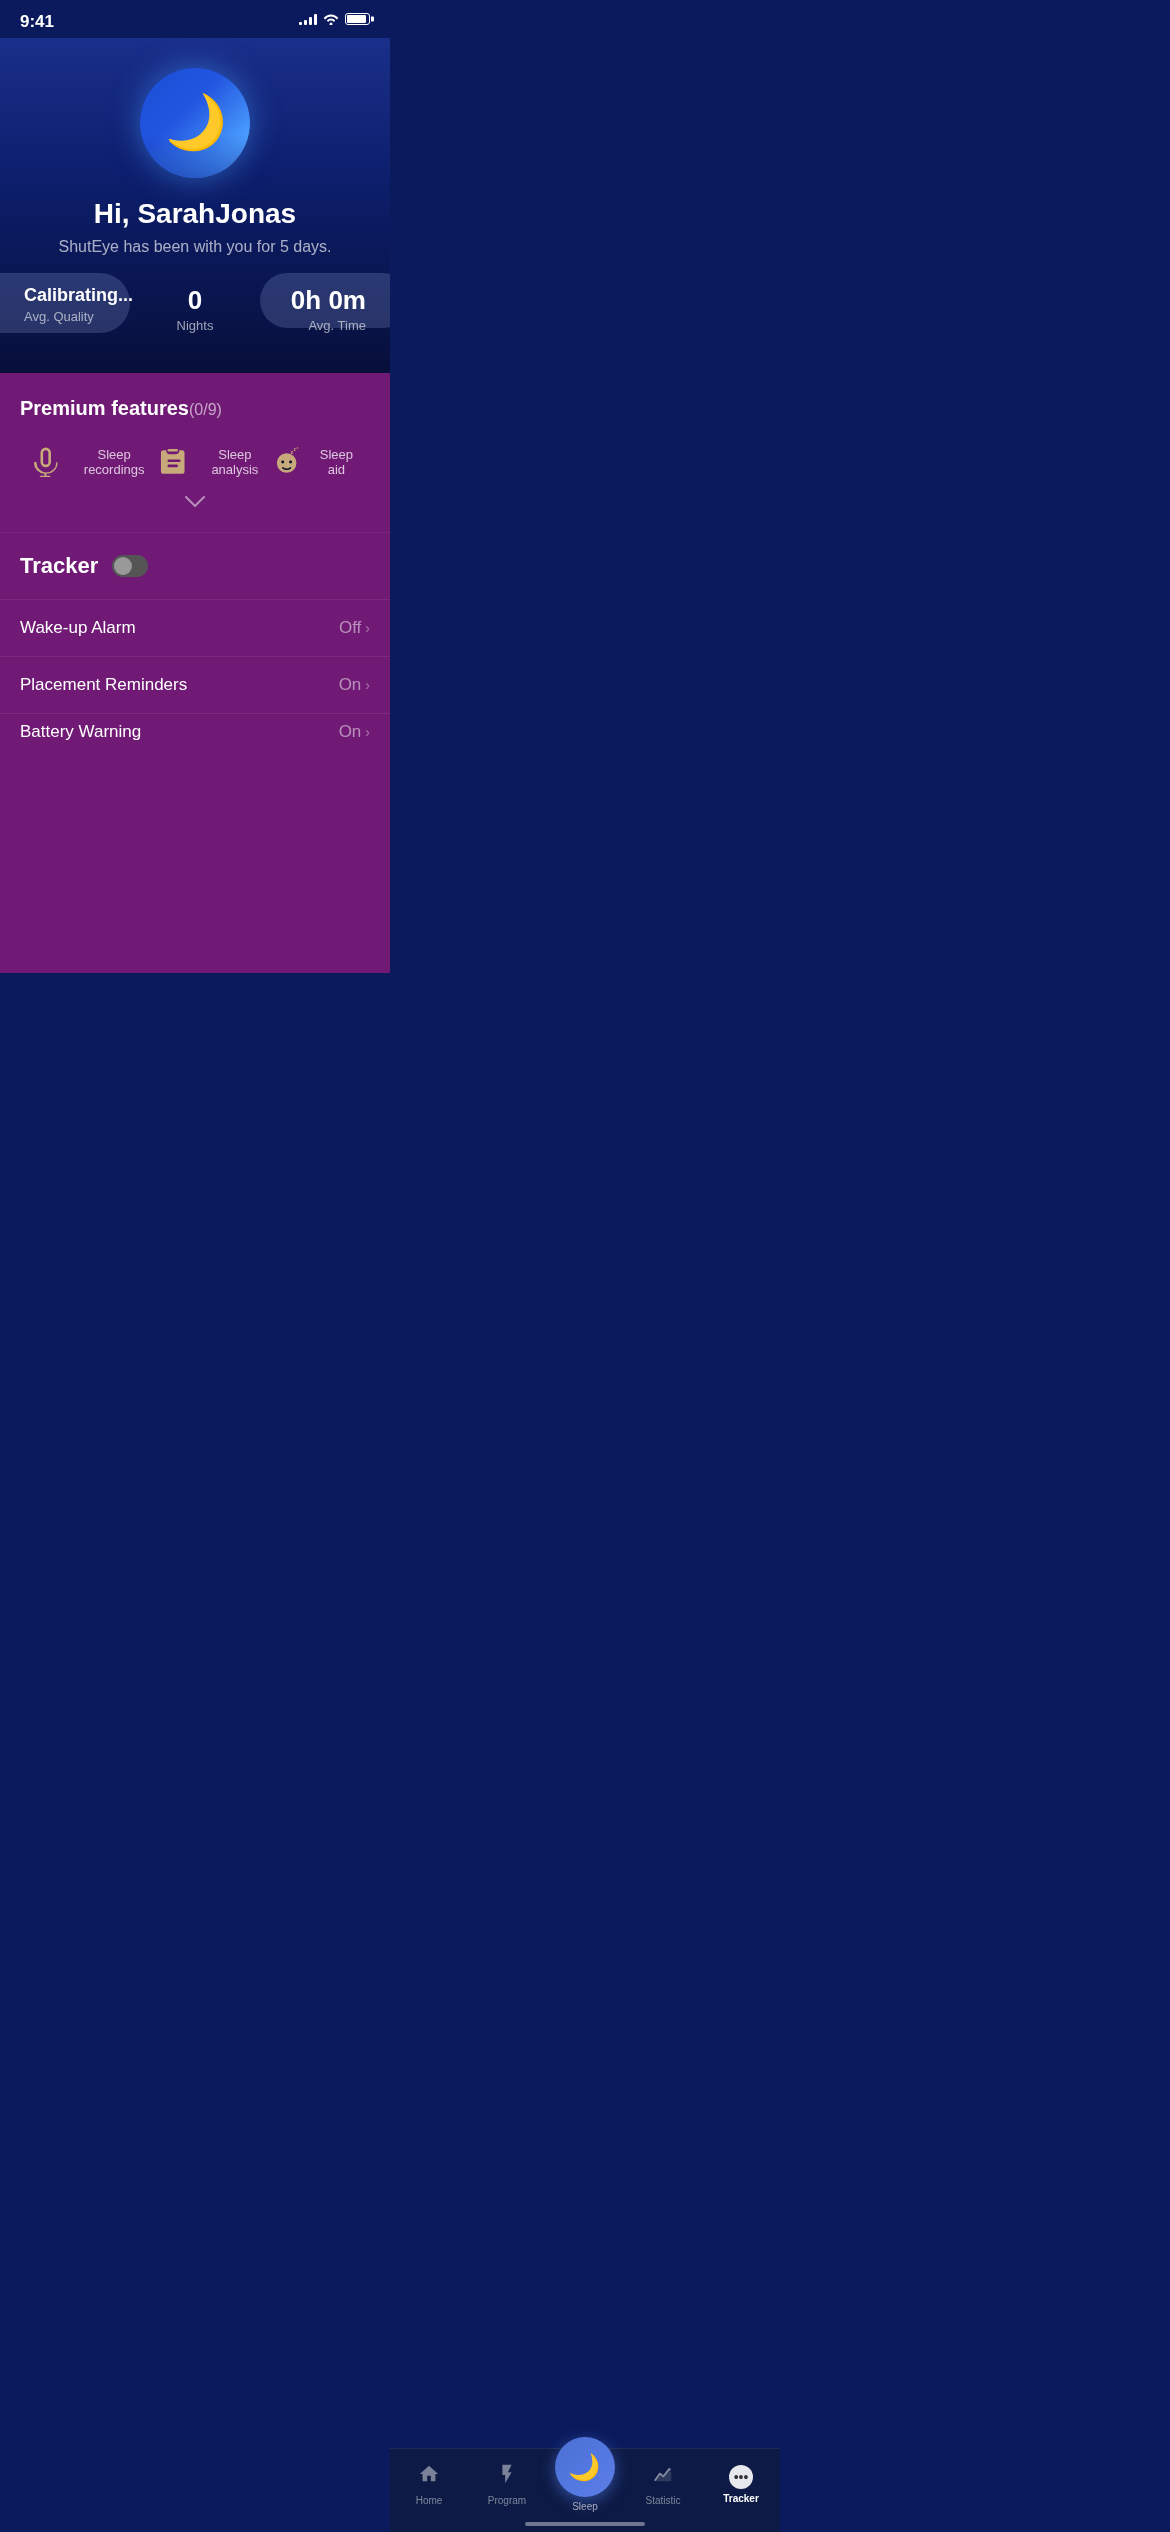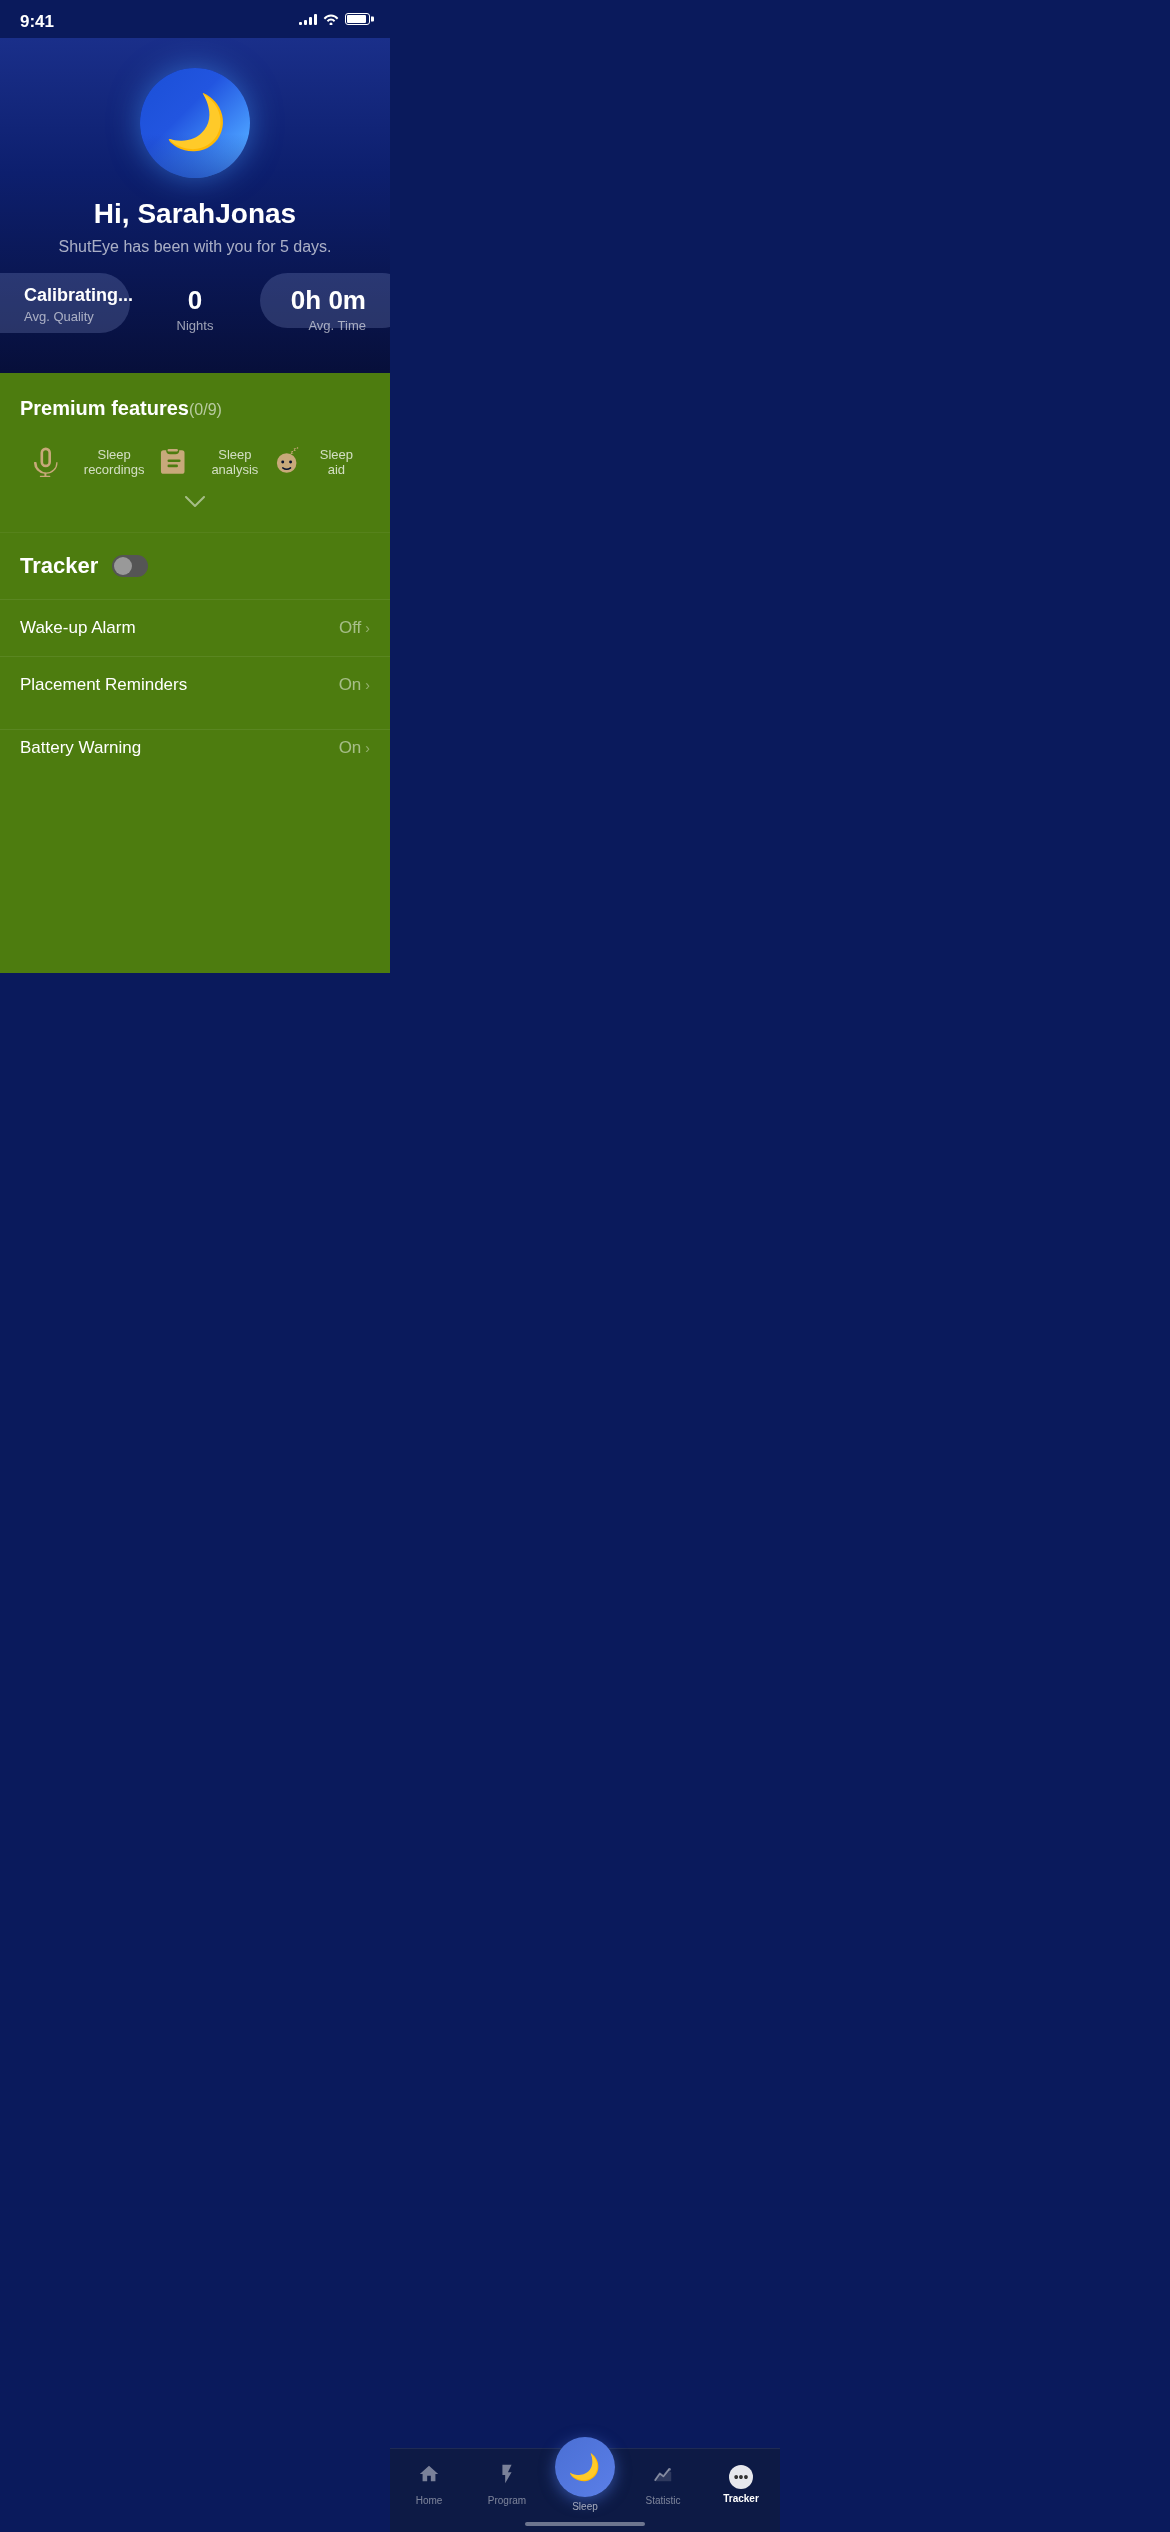--- a/index.html
+++ b/index.html
@@ -214,21 +214,21 @@
     }
 
     .stat-label {
       font-size: 13px;
       color: rgba(255,255,255,0.6);
       margin-top: 3px;
     }
 
     
     .main-content {
-      background: #4d7c0f;
+      background: #701a75;
       min-height: 600px;
     }
 
     
     .premium-section {
       padding: 24px 20px 16px;
     }
 
     .premium-title {
       font-size: 20px;
@@ -345,21 +345,20 @@
 
     
     .settings-row-partial {
       display: flex;
       justify-content: space-between;
       align-items: center;
       padding: 18px 20px;
       border-top: 1px solid rgba(255,255,255,0.08);
       overflow: hidden;
       max-height: 32px;
-      margin-top: 16px;
     }
 
     
     .tab-bar {
       position: fixed;
       bottom: 0;
       left: 50%;
       transform: translateX(-50%);
       width: 390px;
       background: #0d1a45;

